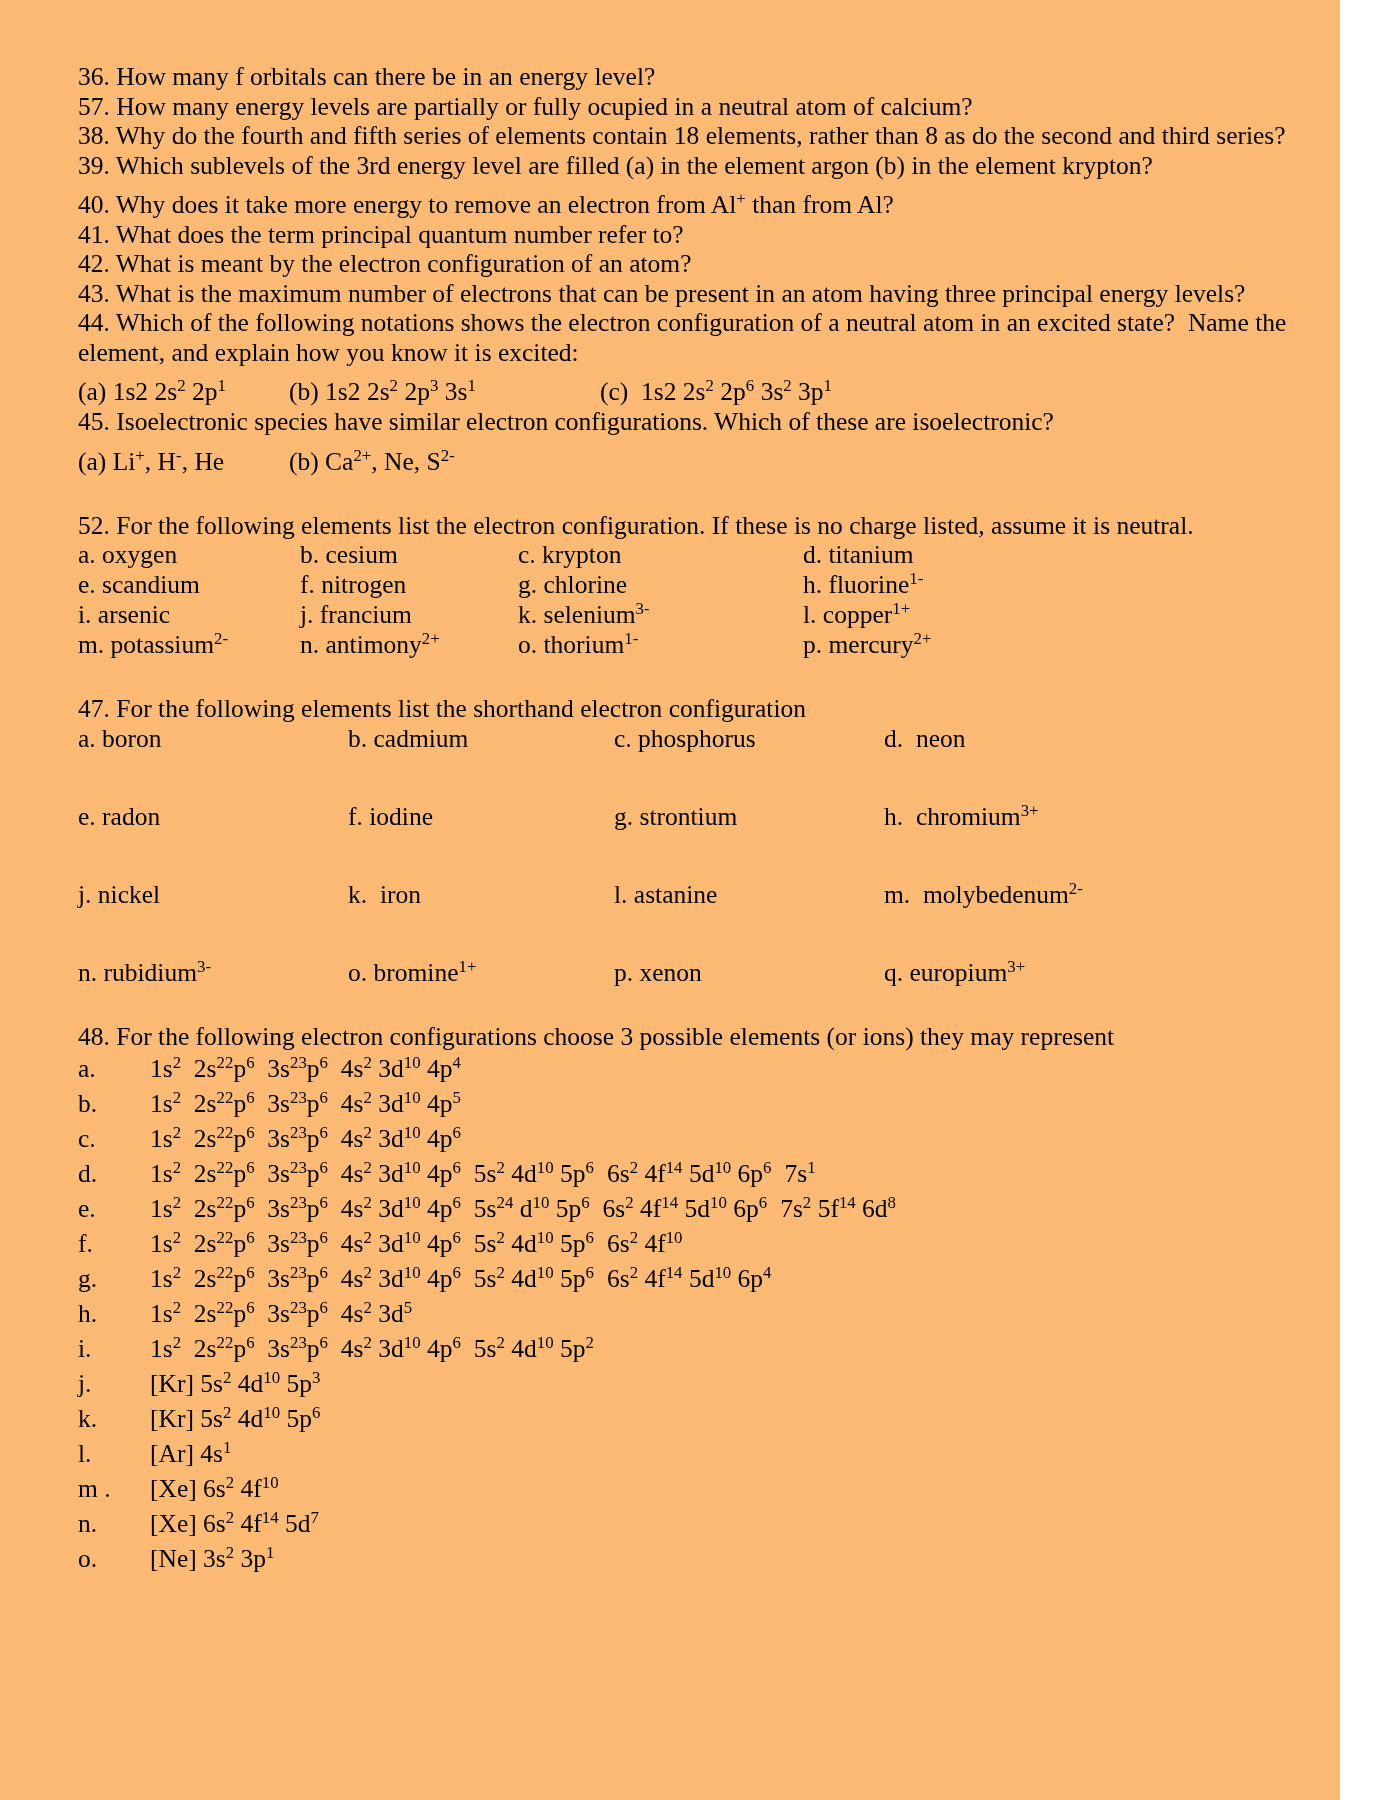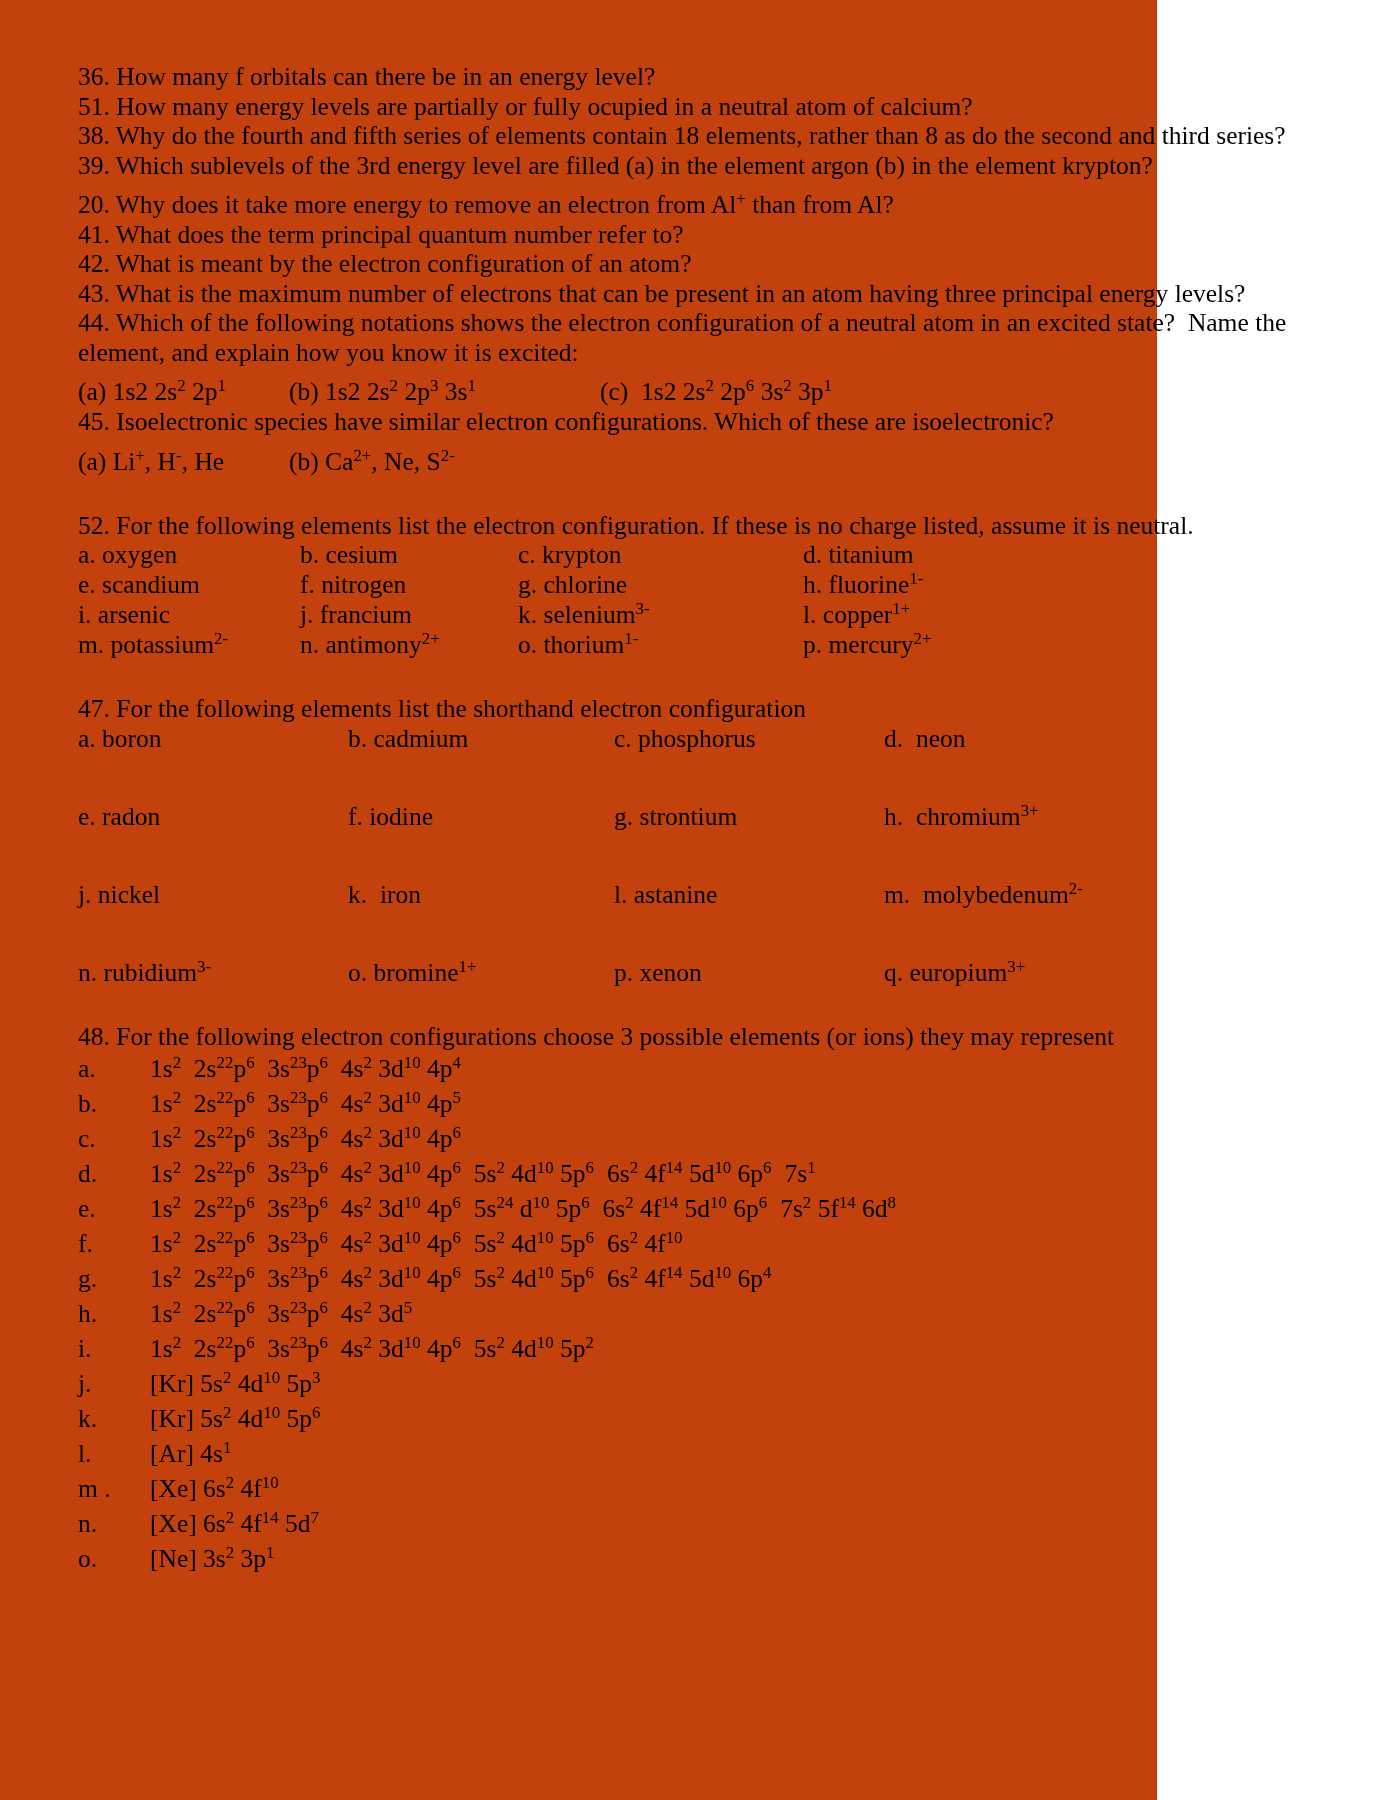--- a/index.html
+++ b/index.html
@@ -9,23 +9,23 @@
   }
   body {
     width: 1391px;
     height: 1800px;
     font-family: "Liberation Serif", "DejaVu Serif", serif;
     color: #000000;
     overflow: hidden;
   }
   .page {
     position: relative;
-    width: 1157px;
+    width: 1340px;
     height: 1800px;
-    background: #c2410c;
+    background: #fdba74;
     padding: 0;
     box-sizing: border-box;
   }
   .content {
     position: absolute;
     left: 78px;
     top: 62px;
     width: 1235px;
   }
 
@@ -107,29 +107,29 @@
   .conf-val .seg:last-child { margin-right: 0; }
 </style>
 </head>
 <body>
 
 <div class="page">
   <div class="content">
 
     <div class="qline">36. How many f orbitals can there be in an energy level?</div>
 
-    <div class="qline">51. How many energy levels are partially or fully ocupied in a neutral atom of calcium?</div>
+    <div class="qline">57. How many energy levels are partially or fully ocupied in a neutral atom of calcium?</div>
 
     <div class="para">38. Why do the fourth and fifth series of elements contain 18 elements, rather than 8 as do the second and third series?</div>
 
     <div class="para">39. Which sublevels of the 3rd energy level are filled (a) in the element argon (b) in the element krypton?</div>
 
     <div class="spacer-sm"></div>
 
-    <div class="qline"><span>20. Why does it take more energy to remove an electron from Al</span><sup>+</sup><span> than from Al?</span></div>
+    <div class="qline"><span>40. Why does it take more energy to remove an electron from Al</span><sup>+</sup><span> than from Al?</span></div>
 
     <div class="qline">41. What does the term principal quantum number refer to?</div>
 
     <div class="qline">42. What is meant by the electron configuration of an atom?</div>
 
     <div class="para">43. What is the maximum number of electrons that can be present in an atom having three principal energy levels?</div>
 
     <div class="para">44. Which of the following notations shows the electron configuration of a neutral atom in an excited state?  Name the element, and explain how you know it is excited:</div>
 
     <div class="spacer-sm"></div>

